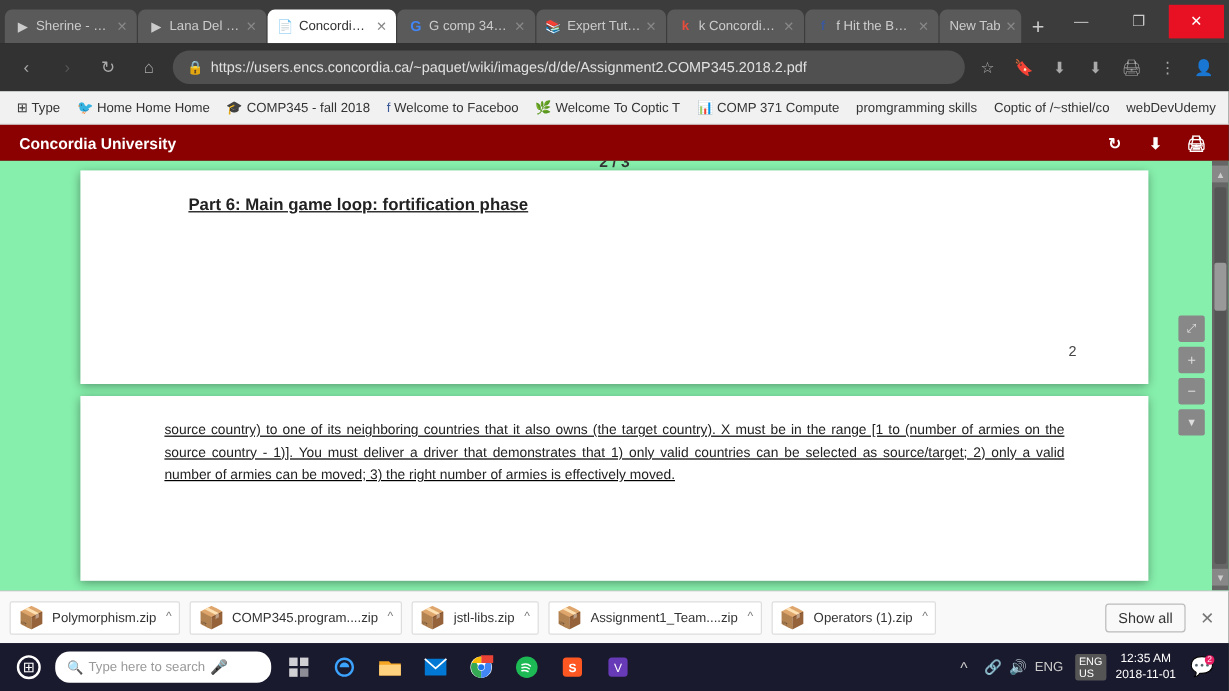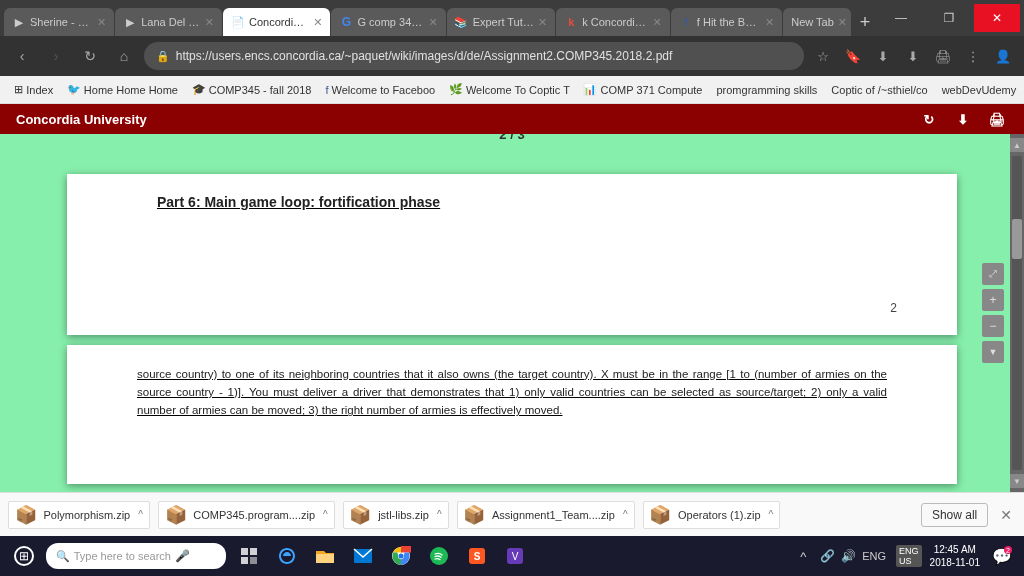--- a/index.html
+++ b/index.html
@@ -195,21 +195,20 @@
 
     .pdf-page {
       background: #fff;
       width: 890px;
       position: relative;
       box-shadow: 0 2px 8px rgba(0,0,0,0.4);
     }
     .pdf-page-1 {
       height: 210px;
       padding: 20px 40px 20px 90px;
-      margin-top: 32px;
     }
     .pdf-page-2 {
       height: 180px;
       padding: 20px 70px;
     }
 
     .pdf-heading {
       font-size: 14px;
       font-weight: bold;
       color: #222;
@@ -502,21 +501,21 @@
       <div class="addr-icon">⬇</div>
       <div class="addr-icon">🖨</div>
       <div class="addr-icon">⋮</div>
       <div class="addr-icon">👤</div>
     </div>
   </div>
 
   <div class="bookmarks-bar">
     <div class="bm-item">
       <span class="bm-icon">⊞</span>
-      <span>Index</span>
+      <span>Type</span>
     </div>
     <div class="bm-item">
       <span class="bm-icon" style="color:#1da1f2;">🐦</span>
       <span>Home Home Home</span>
     </div>
     <div class="bm-item">
       <span class="bm-icon">🎓</span>
       <span>COMP345 - fall 2018</span>
     </div>
     <div class="bm-item">
@@ -697,21 +696,21 @@
     </div>
     <div class="taskbar-right">
       <div class="system-tray">
         <div class="tb-right-icon">^</div>
         <div class="tray-icon">🔗</div>
         <div class="tray-icon">🔊</div>
         <div class="tray-icon" style="font-size:11px;">ENG</div>
       </div>
       <div class="lang-badge">ENG<br>US</div>
       <div class="clock">
-        <span>12:45 AM</span>
+        <span>12:35 AM</span>
         <span>2018-11-01</span>
       </div>
       <div class="notification-badge">
         💬
         <div class="notif-dot">2</div>
       </div>
     </div>
   </div>
 
 </div>

